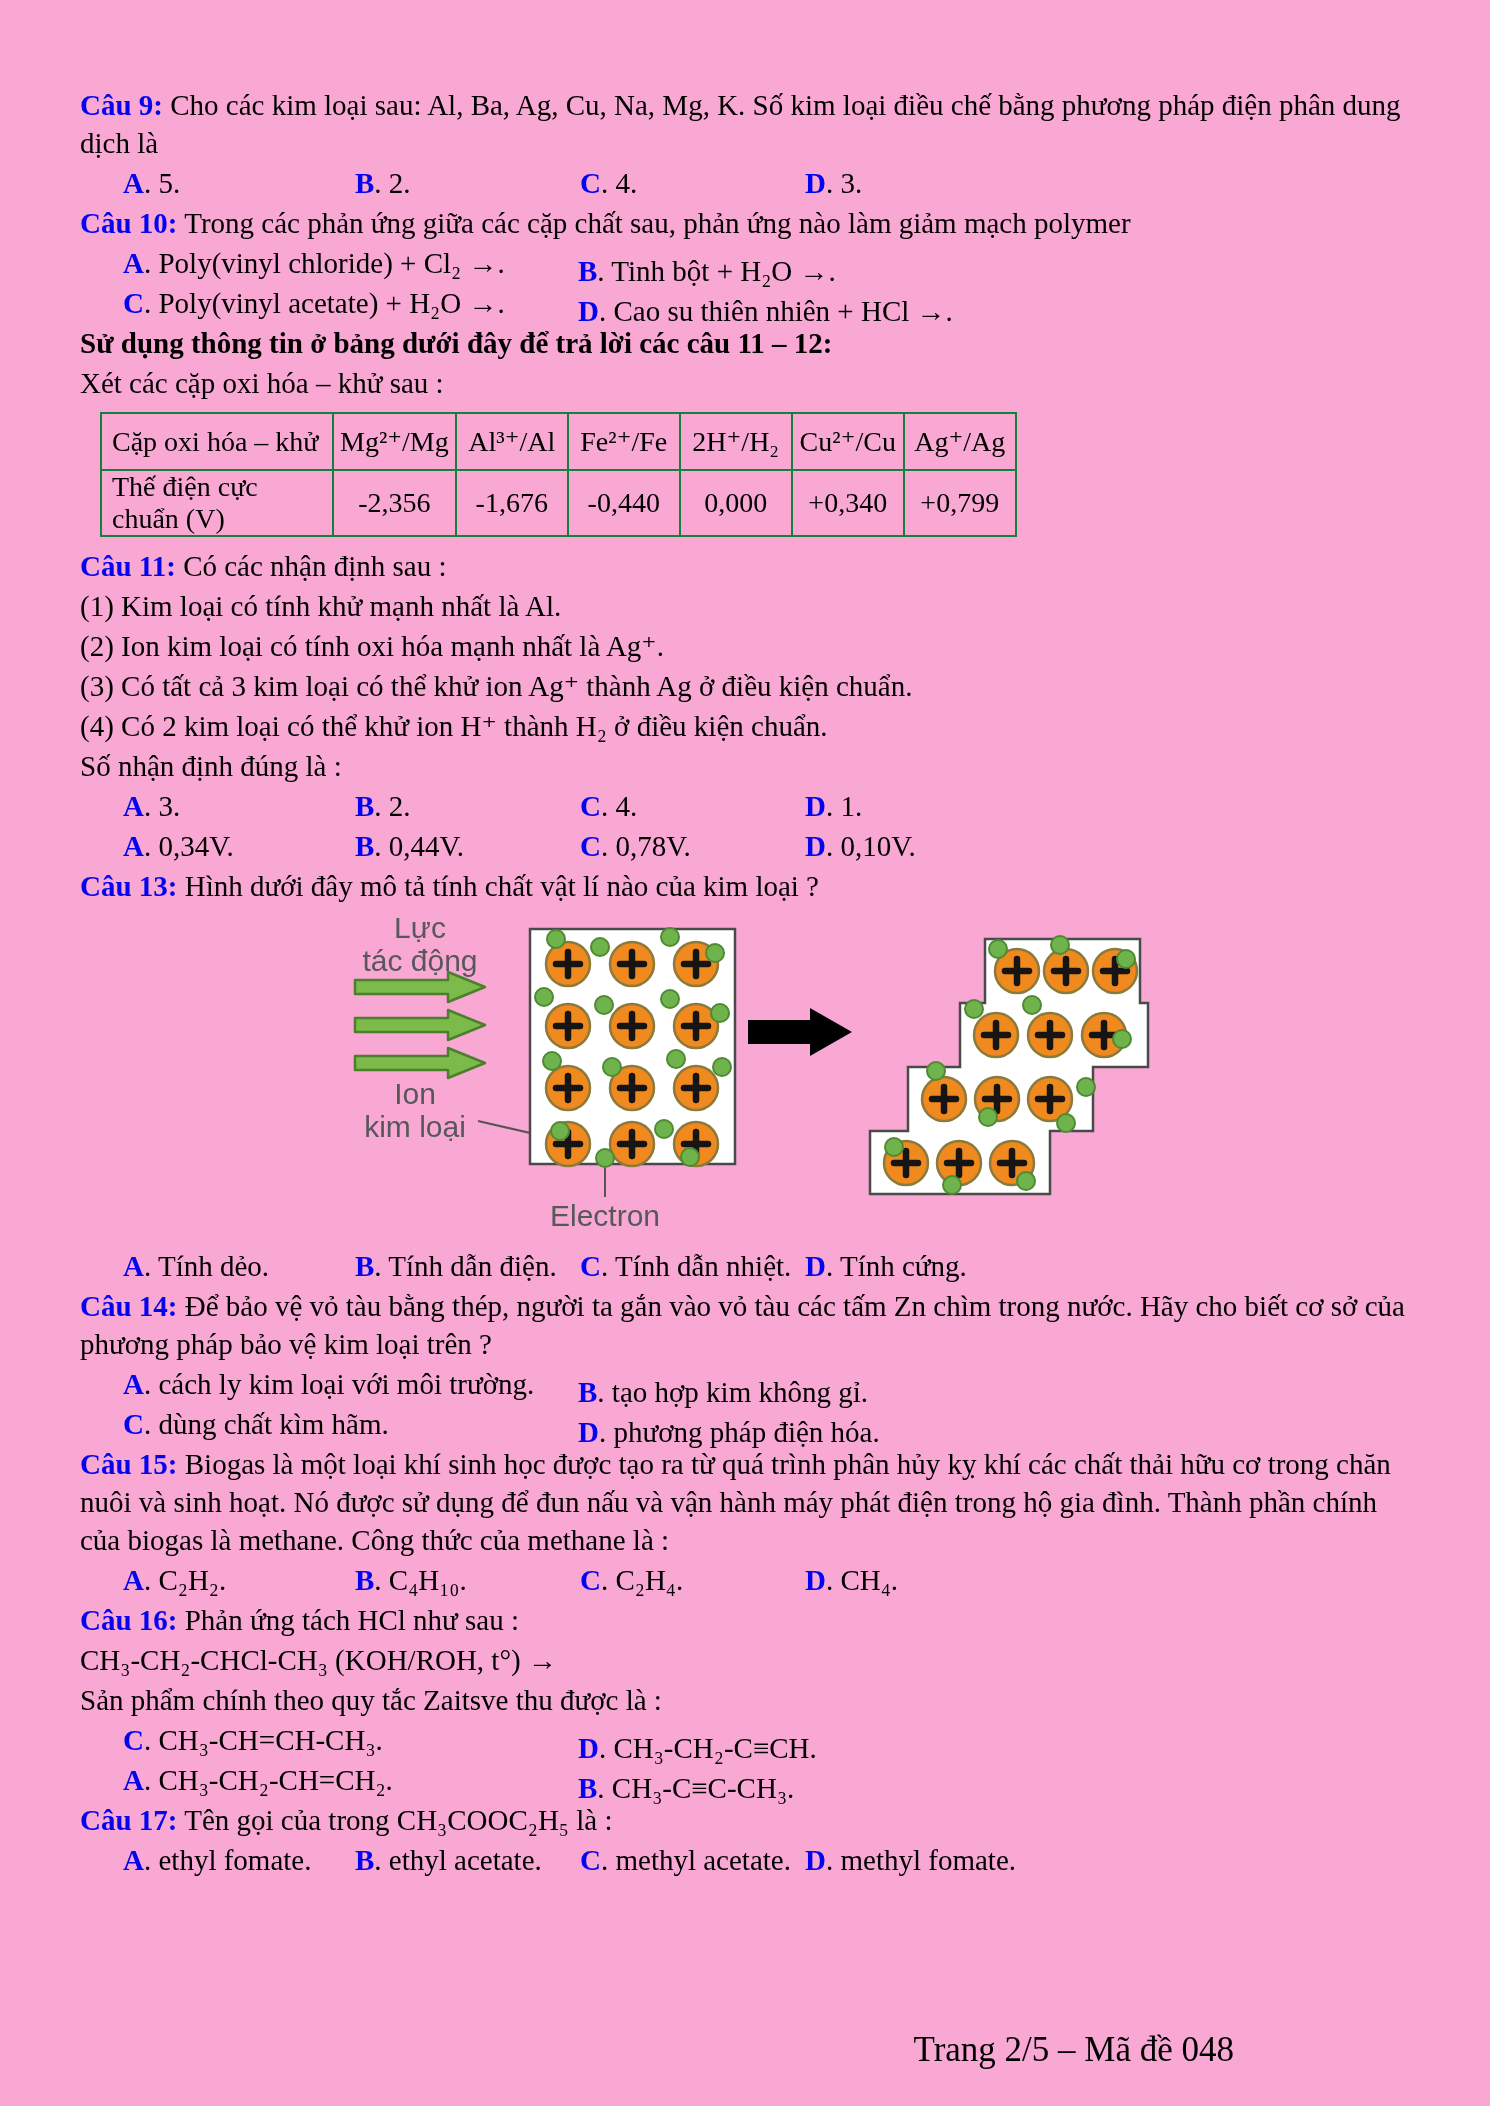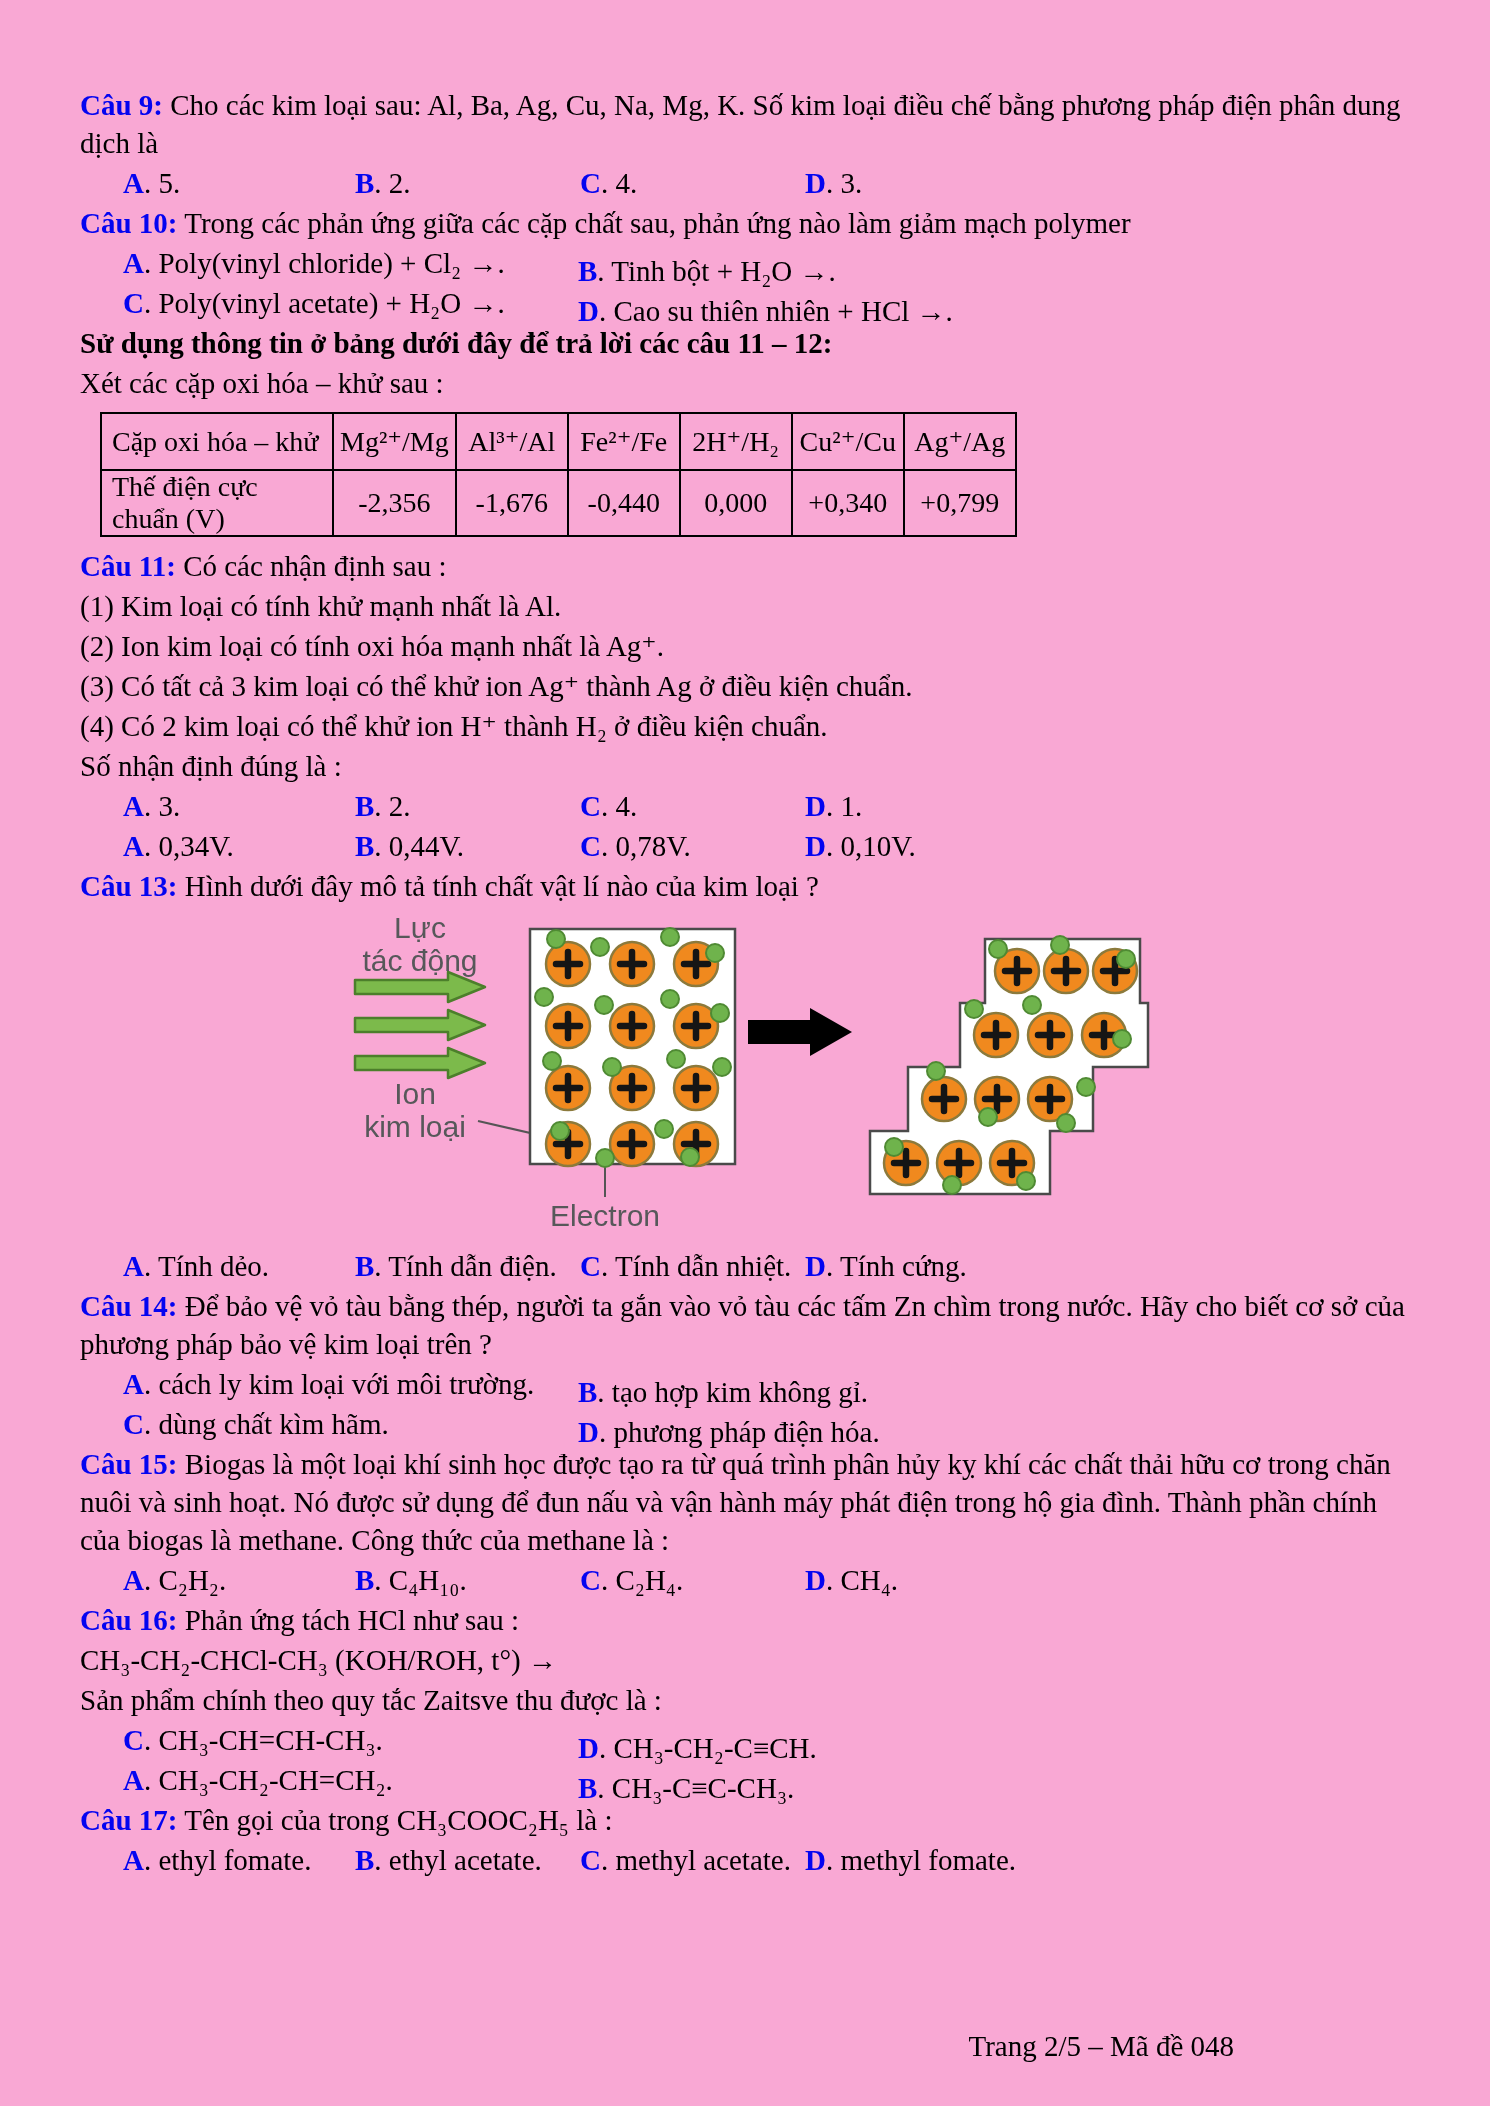--- a/index.html
+++ b/index.html
@@ -8,31 +8,31 @@
           font-size:29px; color:#000; padding:84px 76px 0 80px; overflow:hidden; }
   .line { line-height:38px; margin:2px 0; }
   .qlabel { color:#0404f0; font-weight:700; }
   .bold { font-weight:700; }
   .opts { position:relative; height:38px; line-height:38px; margin:2px 0; }
   .opt { position:absolute; top:0; white-space:nowrap; }
   .letter { color:#0404f0; font-weight:700; }
   .pA { left:43px; } .pB { left:275px; } .pC { left:500px; } .pD { left:725px; }
   .pBw { left:498px;margin-top:8px; }
   table.redox { border-collapse:collapse; margin:10px 0 10px 20px; font-size:28px; }
-  .redox td { border:2px solid #000000; height:57px; text-align:center; padding:0 6px; }
+  .redox td { border:2px solid #15803d; height:57px; text-align:center; padding:0 6px; }
   .redox td.head { width:232px; text-align:left; padding-left:10px; }
   .redox td.val { width:112px;margin-left:34px; }
   .diagram { position:relative; width:900px; height:330px; margin:6px 0 6px 180px; }
   .diagram svg { position:absolute; left:0; top:0; }
   .d-label { position:absolute; font-family:Liberation Sans, sans-serif;
              color:#57585a; white-space:pre-line; text-align:center; font-size:30px; line-height:33px; }
   .lbl-force { left:60px; top:0; width:200px; }
   .lbl-ion   { left:55px; top:166px; width:200px; }
   .lbl-elec  { left:270px; top:288px; width:150px; }
-  .footer { position:absolute; top:2030px; right:256px; font-size:29px; }
+  .footer { position:absolute; top:2030px; right:256px; font-size:35px; }
 </style>
 </head>
 <body>
 
 <div class="page">
 
   <p class="line"><span class="qlabel">Câu 9:</span> <span>Cho các kim loại sau: Al, Ba, Ag, Cu, Na, Mg, K. Số kim loại điều chế bằng phương pháp điện phân dung dịch là</span></p>
   <div class="opts">
     <span class="opt pA"><span class="letter">A</span><span>. 5.</span></span>
     <span class="opt pB"><span class="letter">B</span><span>. 2.</span></span>

